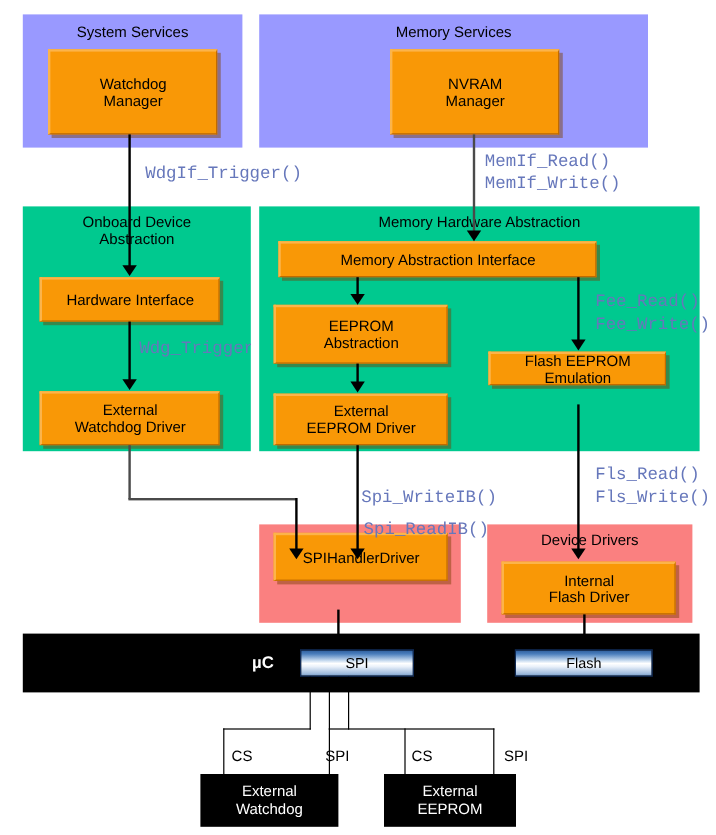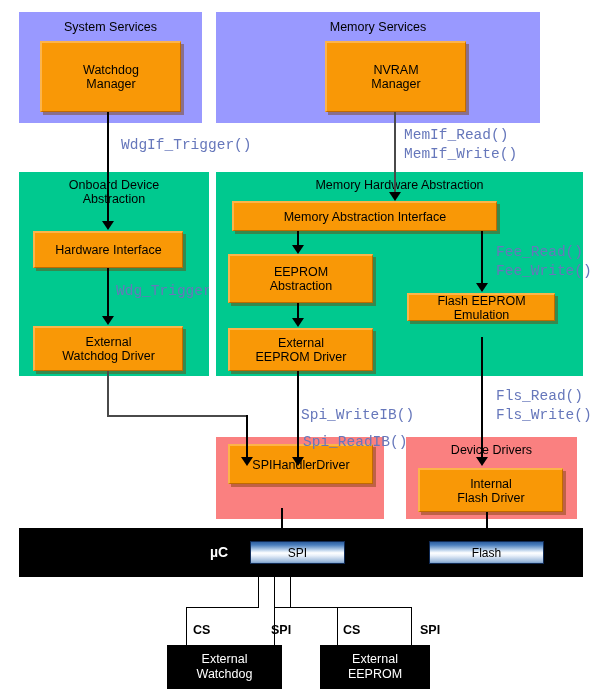--- a/index.html
+++ b/index.html
@@ -116,21 +116,20 @@
     border-left: 6px solid transparent;
     border-right: 6px solid transparent;
     border-top: 9px solid #000000;
   }
   
   .buslabel {
     position: absolute;
     font-size: 12.5px;
     color: #000000;
     line-height: 14px;
-    font-weight: bold;
   }
   .thinline {
     position: absolute;
     background: #000000;
   }
 </style>
 </head>
 <body>
 
 <div id="canvas">

